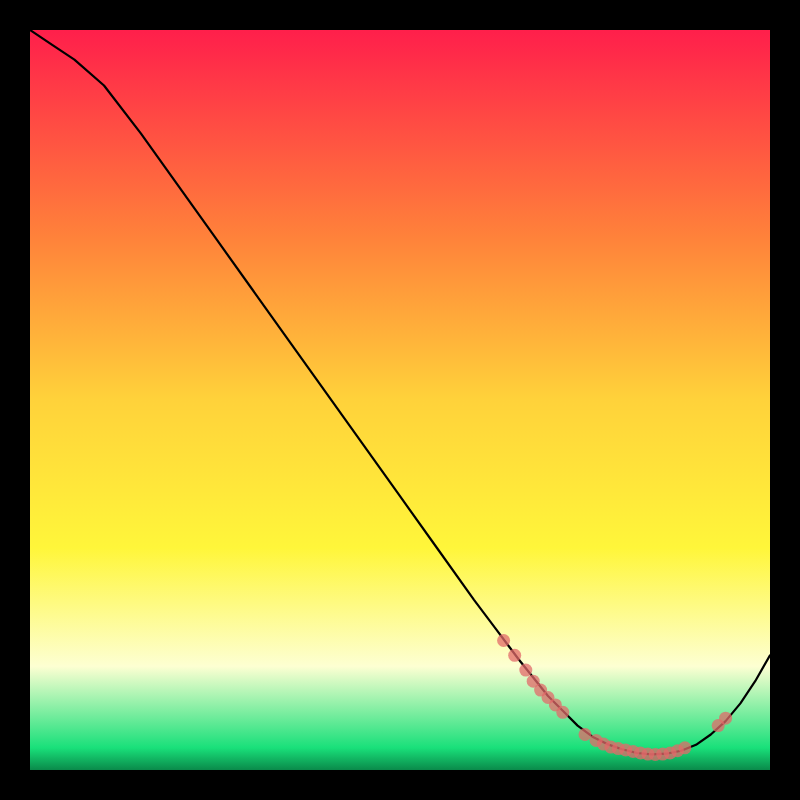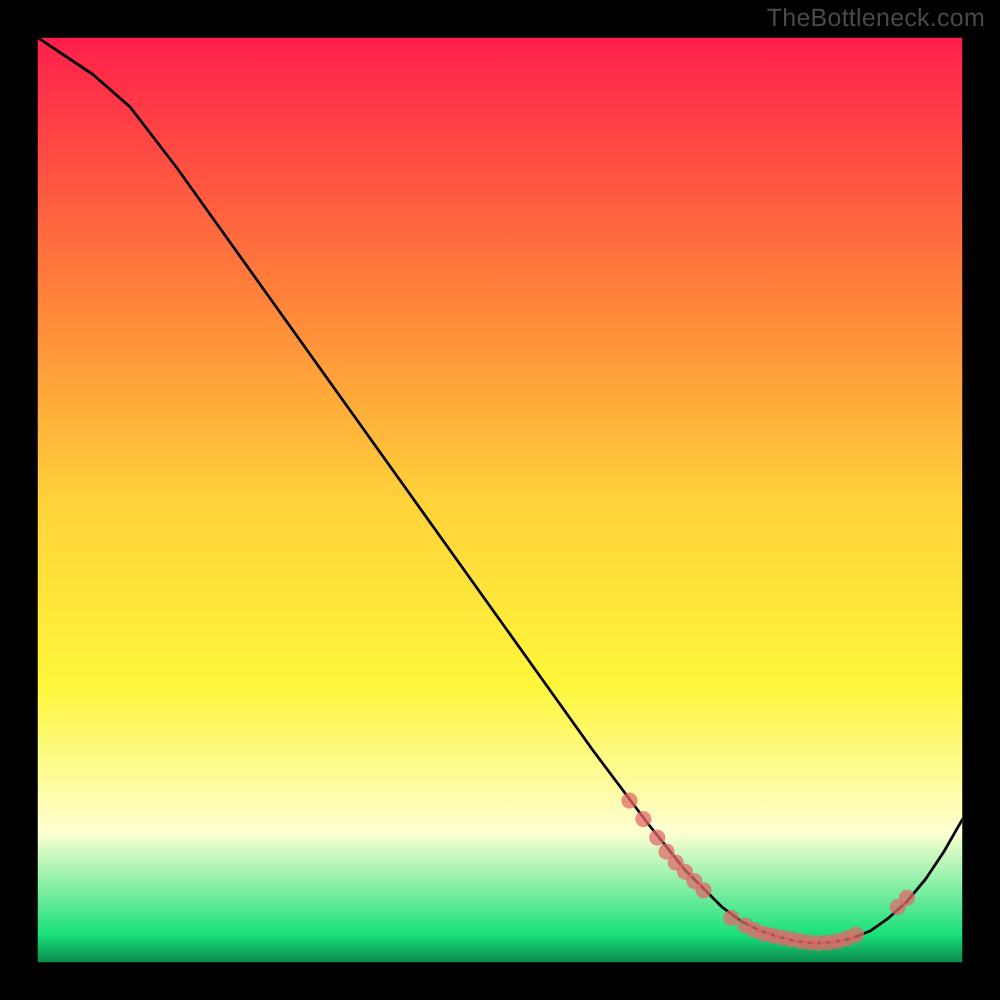--- a/index.html
+++ b/index.html
@@ -34,21 +34,20 @@
     top: 30px;
     width: 740px;
     height: 740px;
   }
   svg { display: block; }
 </style>
 </head>
 <body>
 
 <div class="frame">
-  <div class="watermark">TheBottleneck.com</div>
 
   <div class="plot">
     <svg id="chart-svg" width="740" height="740" viewBox="0 0 740 740">
       <defs>
         <linearGradient id="bgGrad" x1="0" y1="0" x2="0" y2="1">
           <stop id="g0" offset="0%" stop-color="#ff1f4b"></stop>
           <stop id="g1" offset="28%" stop-color="#ff823a"></stop>
           <stop id="g2" offset="50%" stop-color="#ffd23a"></stop>
           <stop id="g3" offset="70%" stop-color="#fff63a"></stop>
           <stop id="g4" offset="86%" stop-color="#fdffd2"></stop>

